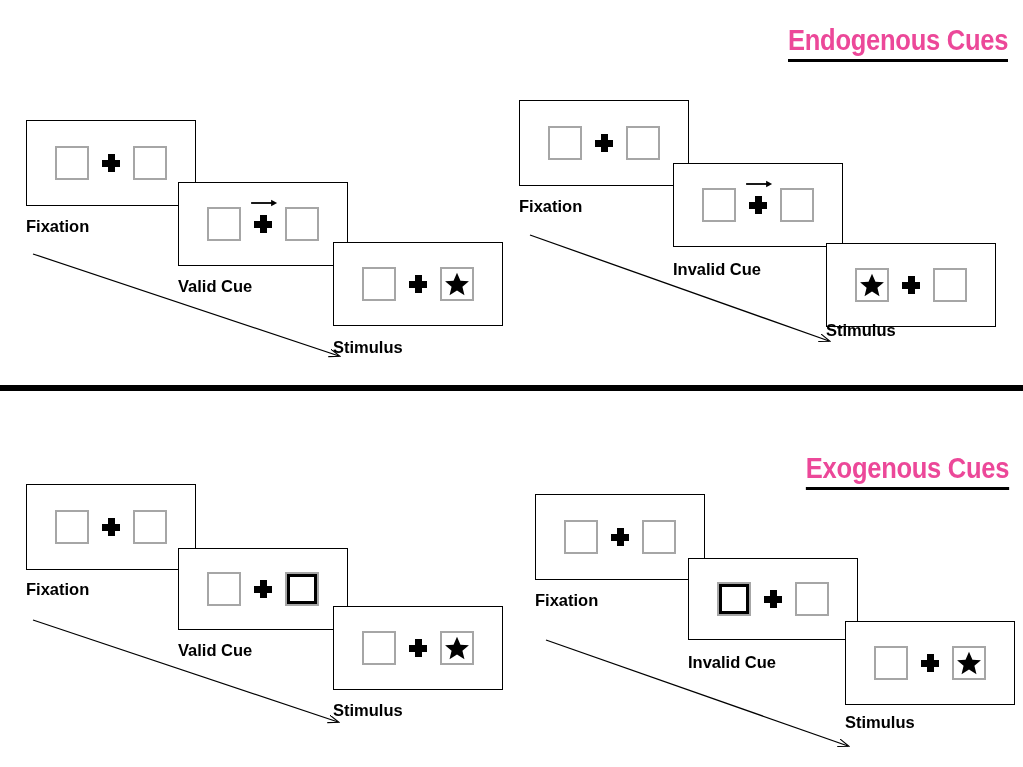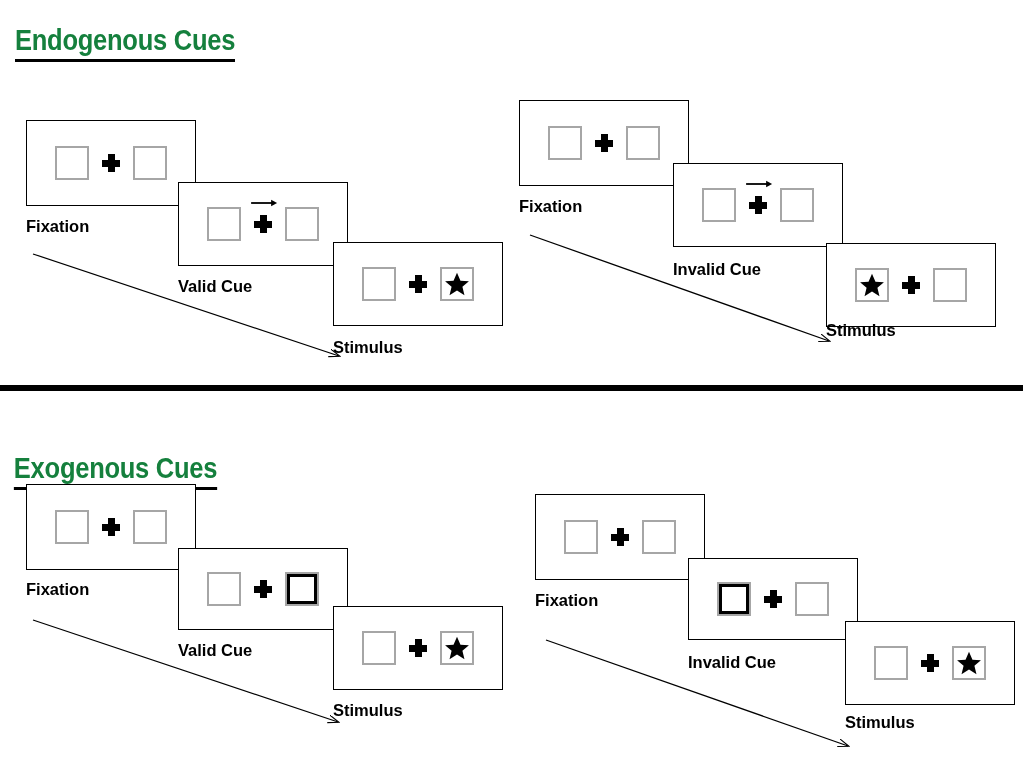--- a/index.html
+++ b/index.html
@@ -13,25 +13,25 @@
     position: relative;
     font-family: "Liberation Sans", sans-serif;
     overflow: hidden;
   }
 
   
   .section-title {
     position: absolute;
     width: 100%;
     left: 0;
-    text-align: left;
+    text-align: right;
     font-weight: bold;
     font-size: 29px;
     letter-spacing: -0.3px;
-    color: #15803d;
+    color: #ec4899;
     white-space: nowrap;
   }
   .section-title span.t {
     display: inline-block;
     border-bottom: 3px solid #000;
     padding-bottom: 2px;
     transform: scaleX(0.88);
   }
   #title-endogenous { top: 24px; }
   #title-exogenous  { top: 417px; margin-top: 35px; }

